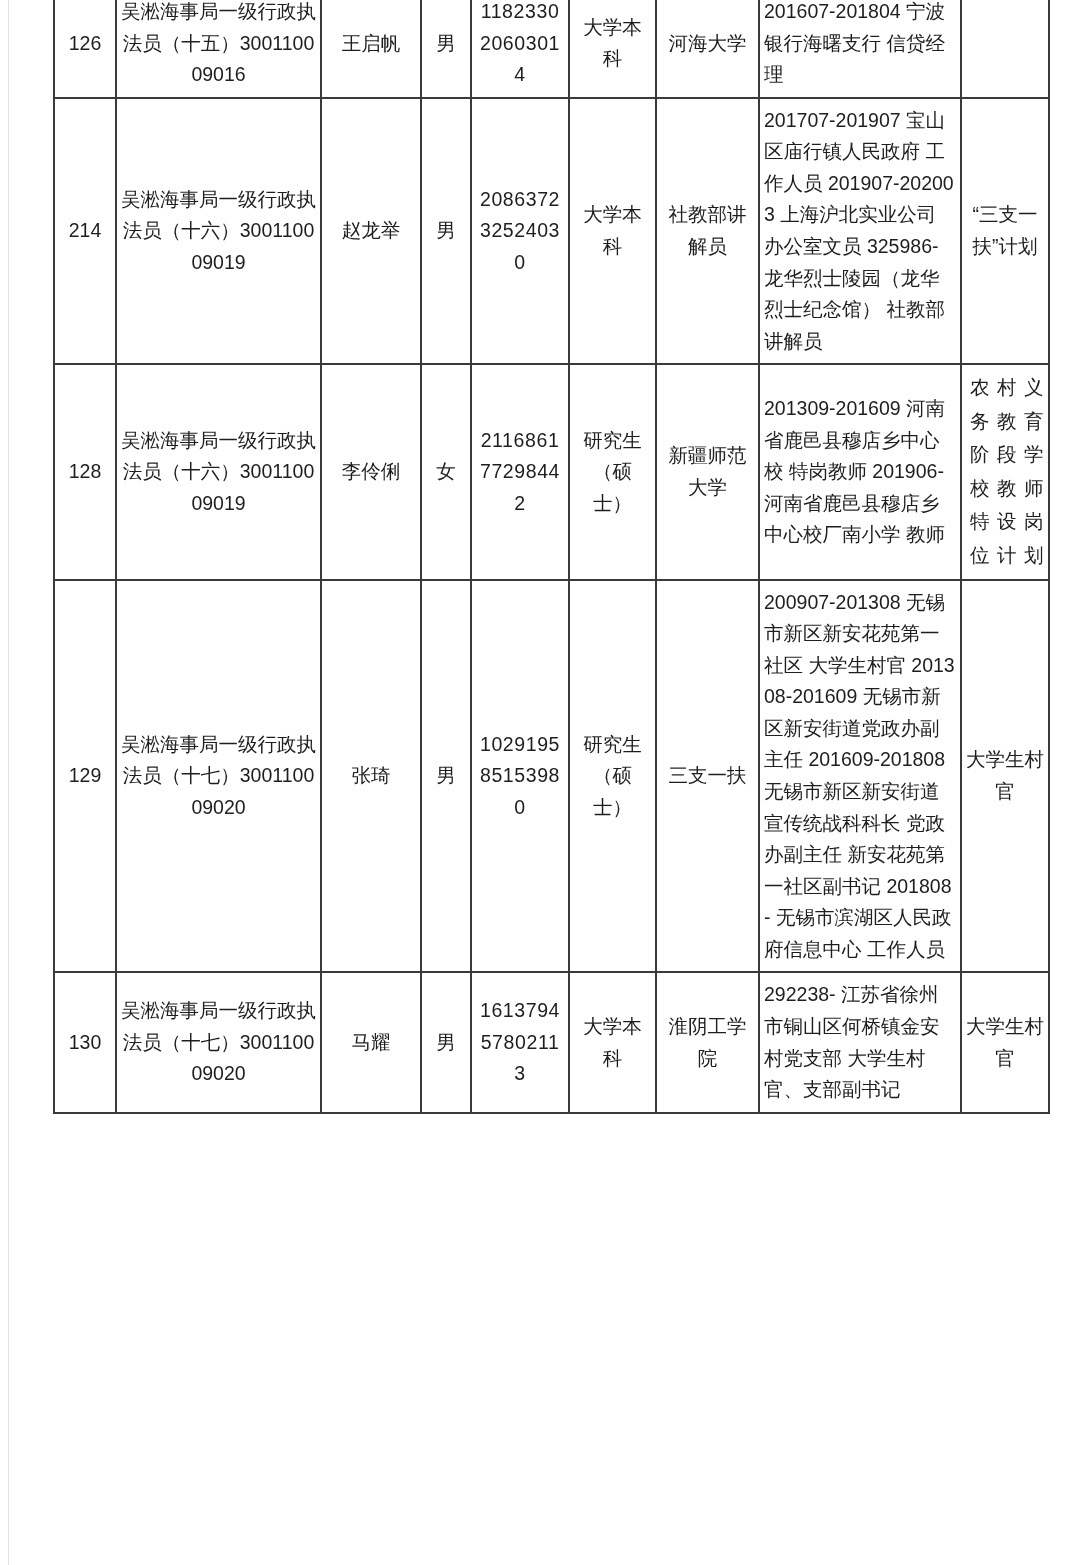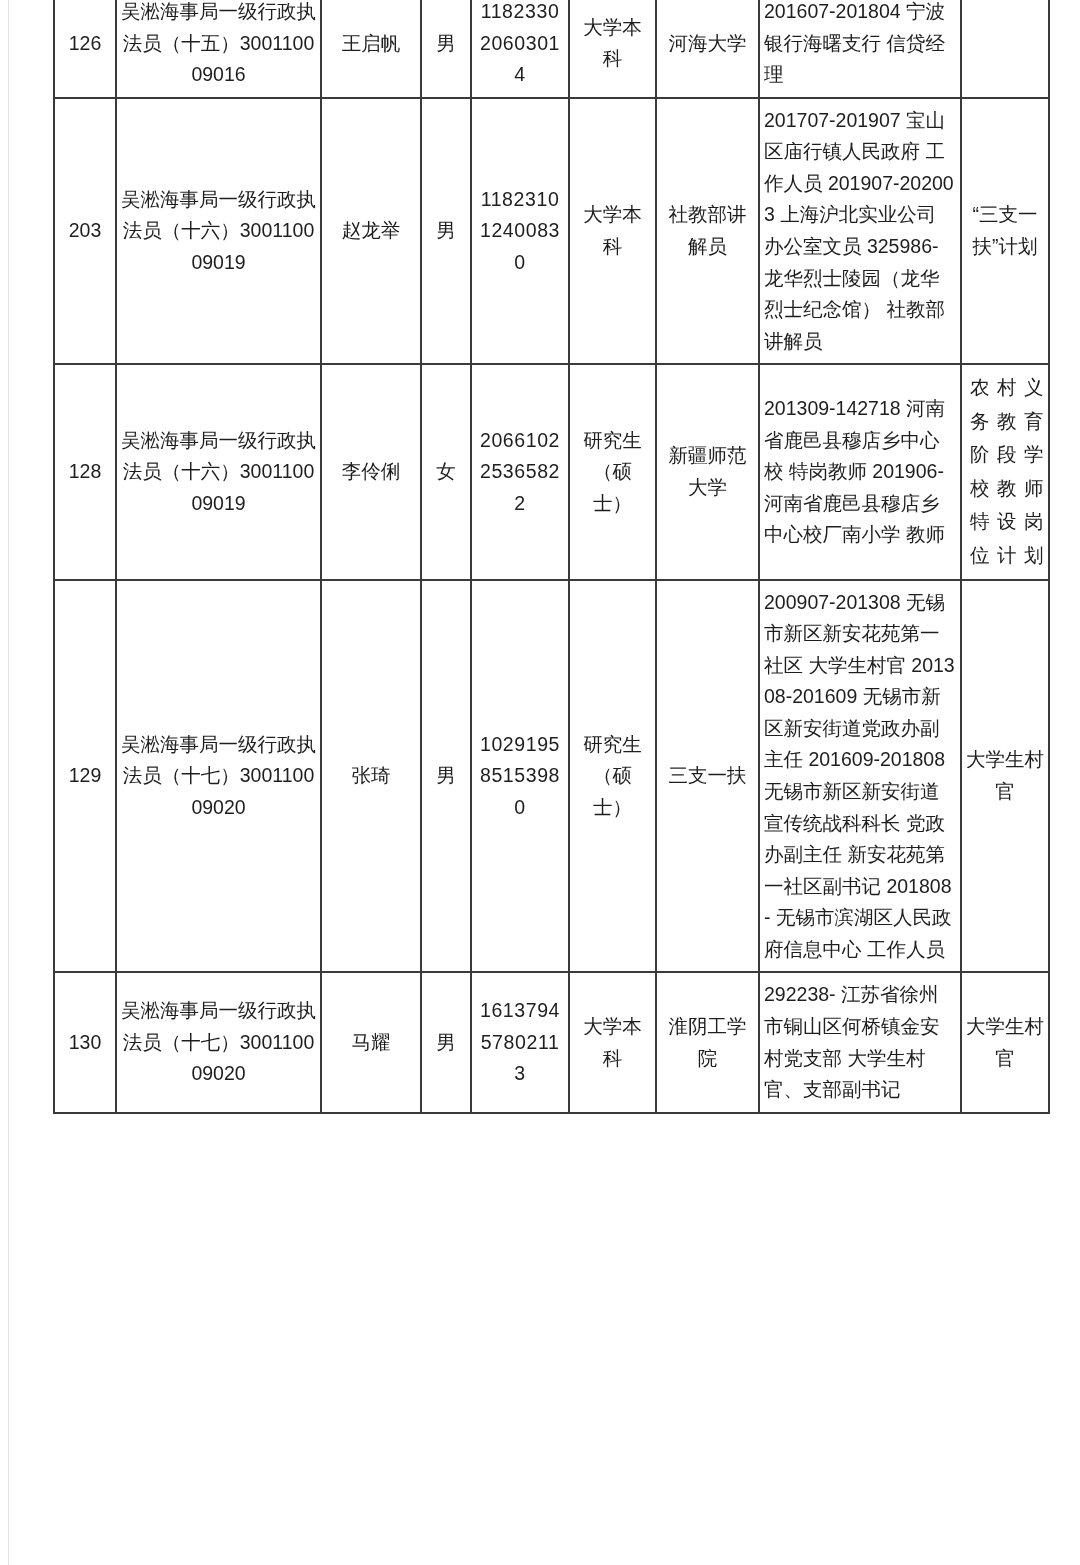--- a/index.html
+++ b/index.html
@@ -110,40 +110,40 @@
         <td class="name">王启帆</td>
         <td class="sex">男</td>
         <td class="exam">118233020603014</td>
         <td class="edu">大学本科</td>
         <td class="school">河海大学</td>
         <td class="work">201607-201804 宁波银行海曙支行 信贷经理</td>
         <td class="prog center"></td>
       </tr>
 
       <tr>
-        <td class="seq">203</td>
+        <td class="seq">214</td>
         <td class="post">吴淞海事局一级行政执法员（十六）300110009019</td>
         <td class="name">赵龙举</td>
         <td class="sex">男</td>
-        <td class="exam">118231012400830</td>
+        <td class="exam">208637232524030</td>
         <td class="edu">大学本科</td>
         <td class="school">社教部讲解员</td>
         <td class="work">201707-201907 宝山区庙行镇人民政府 工作人员 201907-202003 上海沪北实业公司 办公室文员 325986- 龙华烈士陵园（龙华烈士纪念馆） 社教部讲解员</td>
         <td class="prog center">“三支一扶”计划</td>
       </tr>
 
       <tr>
         <td class="seq">128</td>
         <td class="post">吴淞海事局一级行政执法员（十六）300110009019</td>
         <td class="name">李伶俐</td>
         <td class="sex">女</td>
-        <td class="exam">206610225365822</td>
+        <td class="exam">211686177298442</td>
         <td class="edu">研究生（硕士）</td>
         <td class="school">新疆师范大学</td>
-        <td class="work">201309-142718 河南省鹿邑县穆店乡中心校 特岗教师 201906-河南省鹿邑县穆店乡中心校厂南小学 教师</td>
+        <td class="work">201309-201609 河南省鹿邑县穆店乡中心校 特岗教师 201906-河南省鹿邑县穆店乡中心校厂南小学 教师</td>
         <td class="prog spread">农村义务教育阶段学校教师特设岗位计划</td>
       </tr>
 
       <tr>
         <td class="seq">129</td>
         <td class="post">吴淞海事局一级行政执法员（十七）300110009020</td>
         <td class="name">张琦</td>
         <td class="sex">男</td>
         <td class="exam">102919585153980</td>
         <td class="edu">研究生（硕士）</td>

